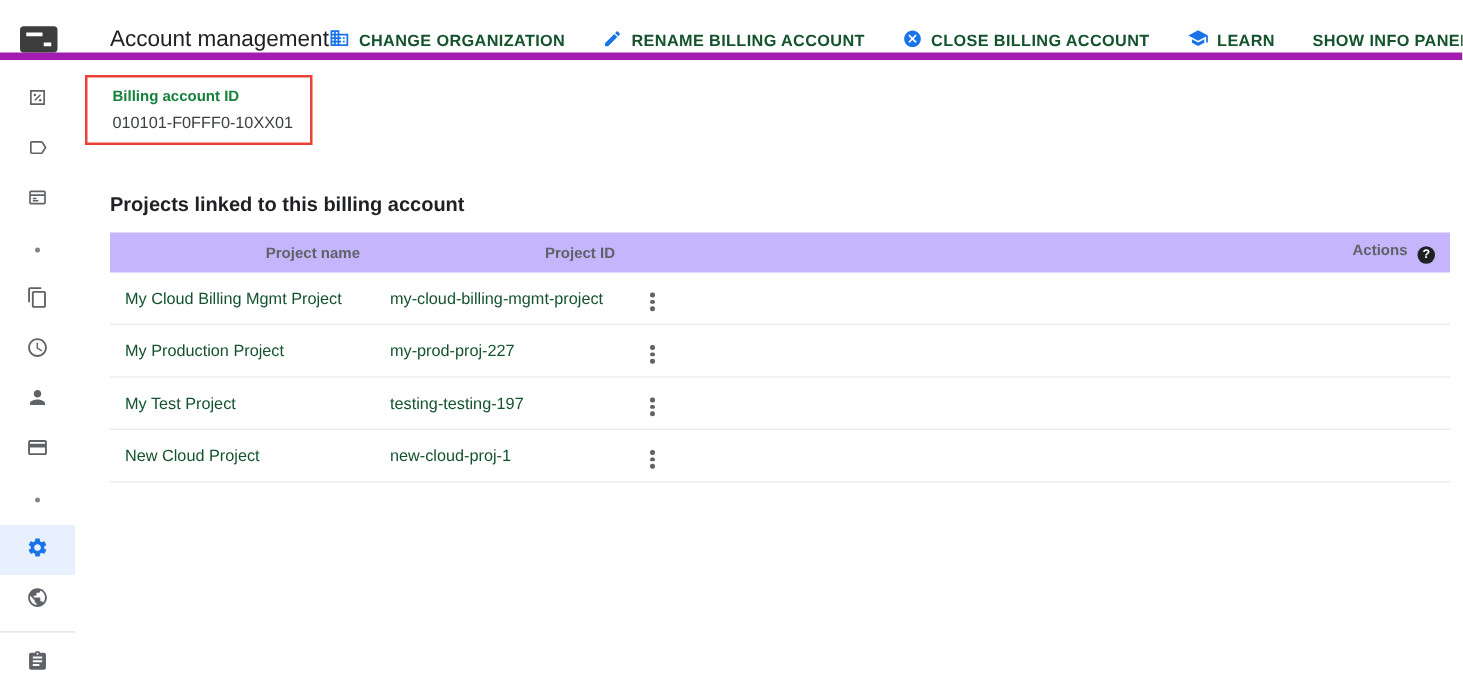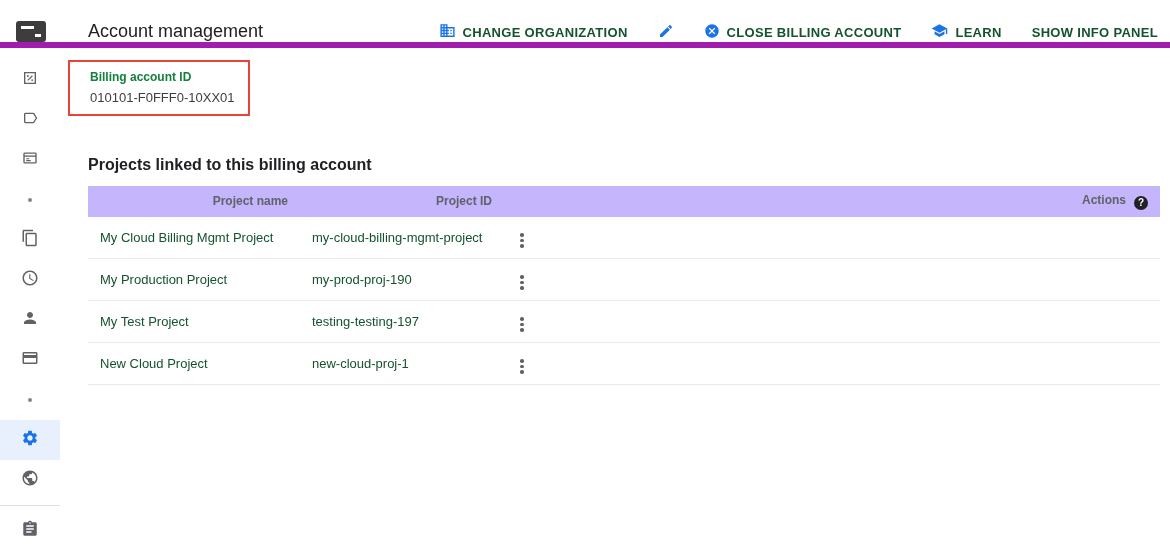--- a/index.html
+++ b/index.html
@@ -71,20 +71,21 @@
           </svg>
       </span>
       <span>CHANGE ORGANIZATION</span>
     </a>
     <a class="header-link">
       <span>
         <svg viewBox="0 0 24 24" width="16" height="16" fill="#1a73e8">
             <path d="M3 17.25V21h3.75L17.81 9.94l-3.75-3.75L3 17.25zM20.71 7.04c.39-.39.39-1.02 0-1.41l-2.34-2.34c-.39-.39-1.02-.39-1.41 0l-1.83 1.83 3.75 3.75 1.83-1.83z"></path>
           </svg>
       </span>
+      <span>RENAME BILLING ACCOUNT</span>
     </a>
     <a class="header-link">
       <span>
         <svg viewBox="0 0 24 24" width="16" height="16" fill="#1a73e8">
             <path d="M12 2C6.47 2 2 6.47 2 12s4.47 10 10 10 10-4.47 10-10S17.53 2 12 2zm5 13.59L15.59 17 12 13.41 8.41 17 7 15.59 10.59 12 7 8.41 8.41 7 12 10.59 15.59 7 17 8.41 13.41 12 17 15.59z"></path>
           </svg>
       </span>
       <span>CLOSE BILLING ACCOUNT</span>
     </a>
     <a class="header-link">
@@ -208,21 +209,21 @@
         <td>My Cloud Billing Mgmt Project</td>
         <td>my-cloud-billing-mgmt-project</td>
         <td><button class="dots-menu">
               <i></i>
               <i></i>
               <i></i>
             </button></td>
       </tr>
       <tr>
         <td>My Production Project</td>
-        <td>my-prod-proj-190</td>
+        <td>my-prod-proj-227</td>
         <td><button class="dots-menu">
               <i></i>
               <i></i>
               <i></i>
             </button></td>
       </tr>
       <tr>
         <td>My Test Project</td>
         <td>testing-testing-197</td>
         <td><button class="dots-menu">

